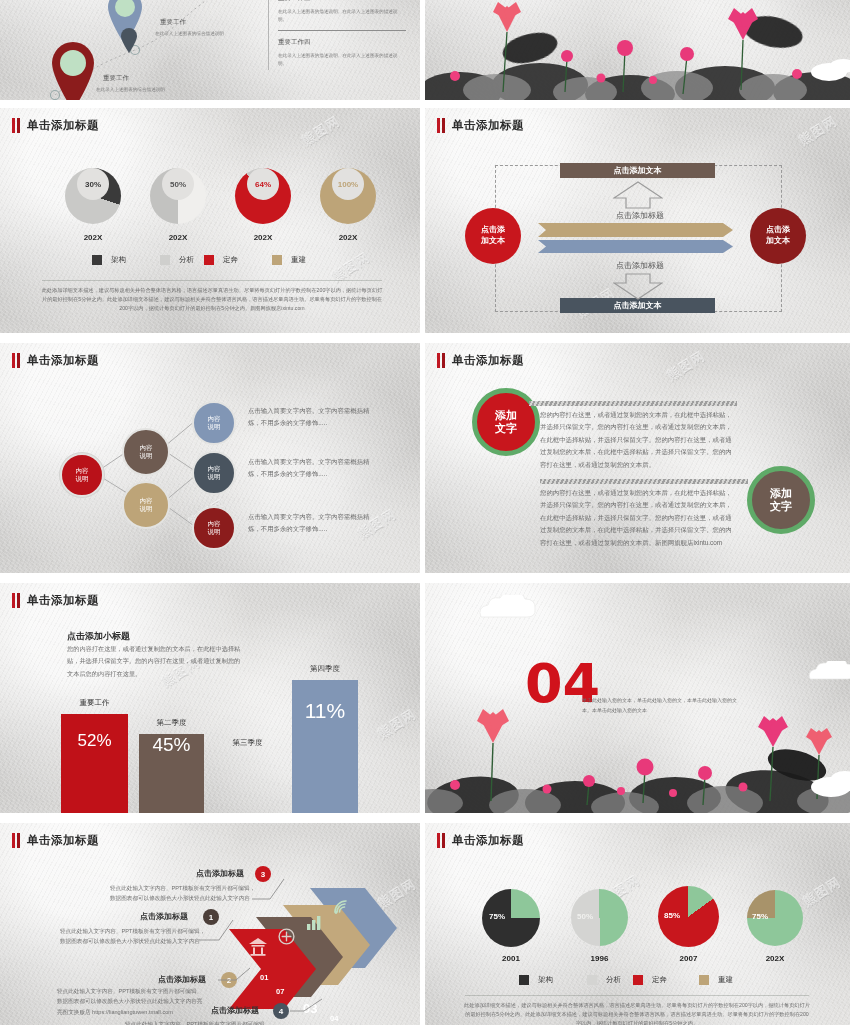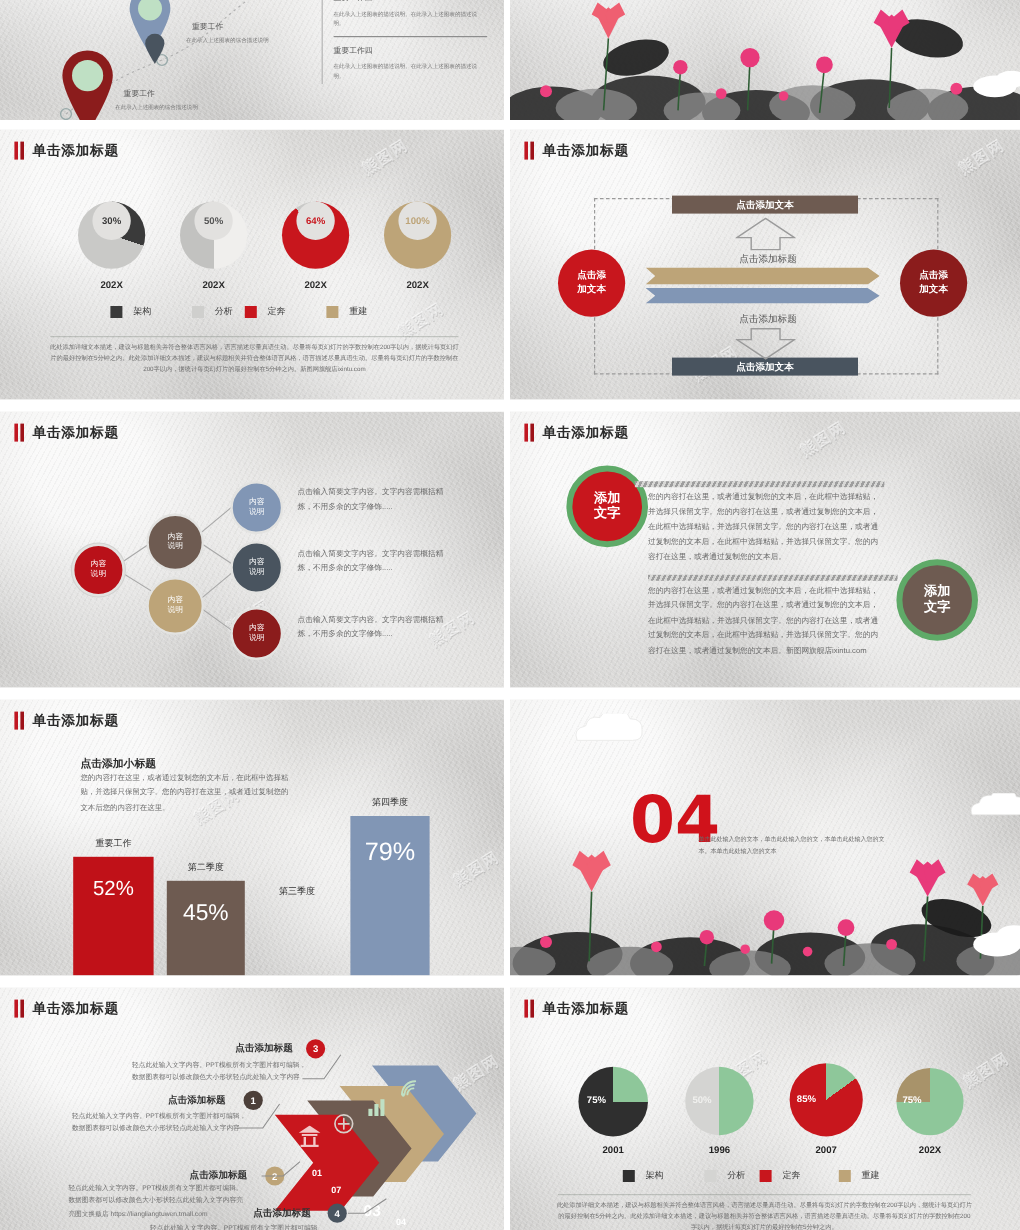--- a/index.html
+++ b/index.html
@@ -401,28 +401,28 @@
 
     <div style="position:absolute;left:67px;top:47px;font-size:9px;font-weight:bold;color:#2b2b2b;">点击添加小标题</div>
     <div class="ptxt" style="left:67px;top:60px;width:175px;font-size:6.2px;line-height:2;">您的内容打在这里，或者通过复制您的文本后，在此框中选择粘贴，并选择只保留文字。您的内容打在这里，或者通过复制您的文本后您的内容打在这里。</div>
 
     <div class="bar" style="left:61px;top:131px;width:67px;height:99px;background:#c01118;">
       <span style="margin-top:17px;font-size:17px;">52%</span>
     </div>
     <div class="barlbl" style="left:61px;top:115px;width:67px;">重要工作</div>
 
     <div class="bar" style="left:139px;top:151px;width:65px;height:79px;background:#6e5b51;">
-      <span style="margin-top:17px;font-size:19px;">45%</span>
+      <span style="font-size:19px;">45%</span>
     </div>
     <div class="barlbl" style="left:139px;top:135px;width:65px;">第二季度</div>
 
     <div class="barlbl" style="left:215px;top:155px;width:65px;">第三季度</div>
 
     <div class="bar" style="left:292px;top:97px;width:66px;height:133px;background:#8196b5;">
-      <span style="margin-top:19px;font-size:21px;">79%</span>
+      <span style="margin-top:19px;font-size:21px;">11%</span>
     </div>
     <div class="barlbl" style="left:292px;top:81px;width:66px;">第四季度</div>
   </div>
 
   <div class="slide" style="left:425px;top:583px;width:425px;height:230px;">
     <div class="paper"></div>
     <div class="grain"></div>
 
     <svg style="position:absolute;left:52px;top:12px;" width="70" height="26" viewBox="0 0 70 26">
       <path d="M4 22 q-4 -10 7 -12 q2 -9 12 -7 q4 -8 13 -4 q9 -4 12 5 q11 0 10 10 q1 8 -8 8 z" fill="#fff" stroke="#e6e6e4" stroke-width=".6"></path>

